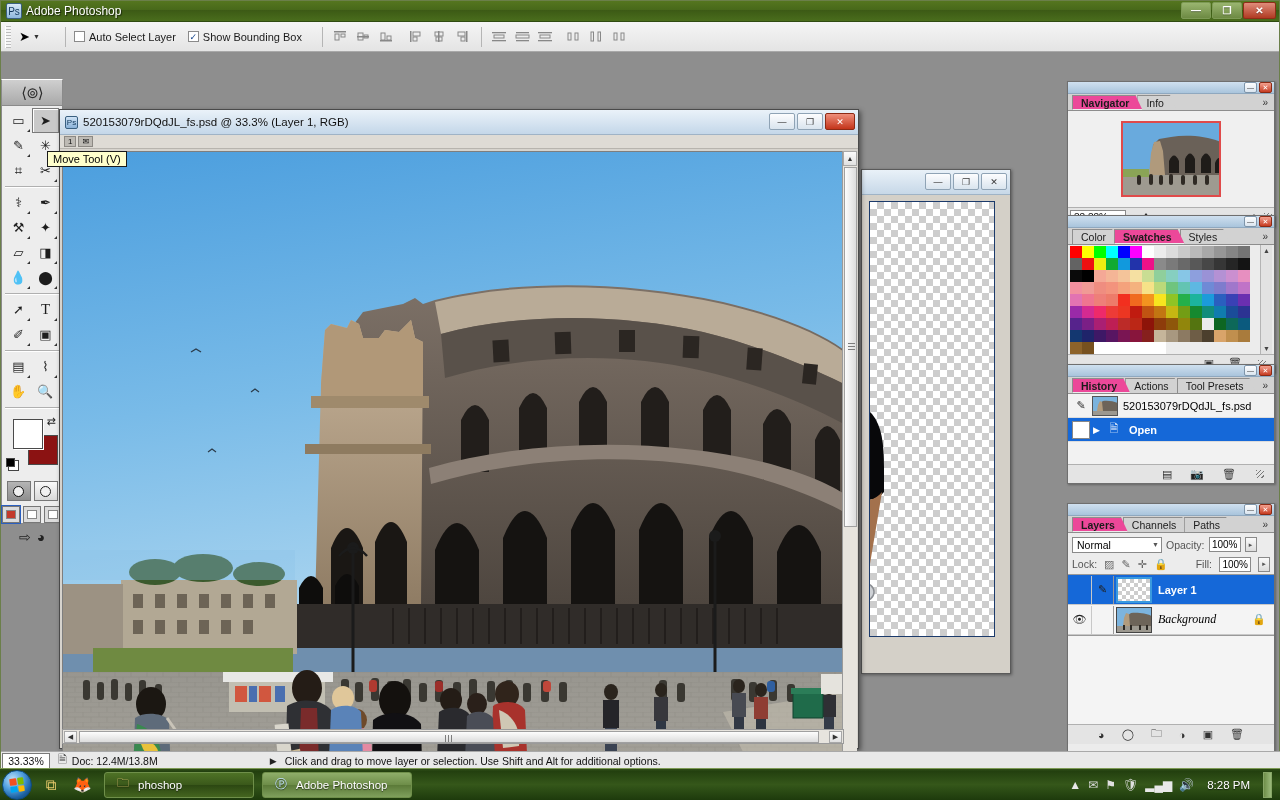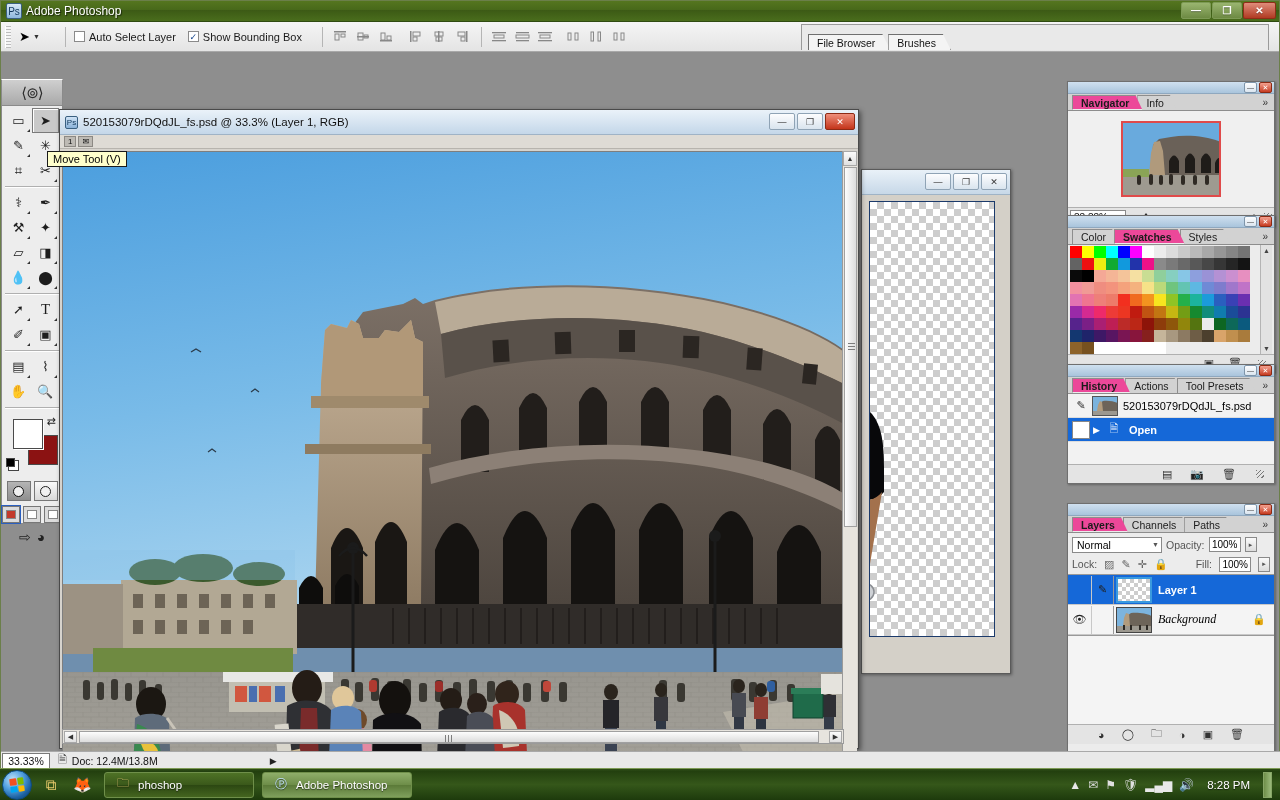--- a/index.html
+++ b/index.html
@@ -514,24 +514,20 @@
           </svg>
         </div>
       <div class="align-btn">
           <svg width="15" height="13">
             <rect x="2" y="3" width="3" height="7" fill="none" stroke="#888"></rect>
             <rect x="9" y="3" width="3" height="7" fill="none" stroke="#888"></rect>
           </svg>
         </div>
     </div>
 
-    <div id="palette-well">
-      <div class="well-tab">File Browser</div>
-      <div class="well-tab">Brushes</div>
-    </div>
   </div>
 
   <div id="toolbox">
     <div id="tool-header">
       <span class="eye-logo">⟨⊚⟩</span>
     </div>
     <div class="tool-grid">
       <div class="tool-cell">▭<span class="corner"></span></div>
       <div class="tool-cell sel">➤</div>
       <div class="tool-cell">✎<span class="corner"></span></div>
@@ -1251,20 +1247,21 @@
       <span class="pal-ico">▣</span>
       <span class="pal-ico">🗑</span>
     </div>
   </div>
 
   <div id="statusbar">
     <div id="sb-zoom">33.33%</div>
     <span id="sb-docicon">🗎</span>
     <span id="sb-doc">Doc: 12.4M/13.8M</span>
     <span id="sb-arrow">▶</span>
+    <span>Click and drag to move layer or selection.  Use Shift and Alt for additional options.</span>
   </div>
 </div>
 
 <div id="taskbar">
   <div id="startorb">
     <span class="flag">
       <i style="background:#f25022"></i>
         <i style="background:#7fba00"></i>
       <i style="background:#00a4ef"></i>
         <i style="background:#ffb900"></i>

